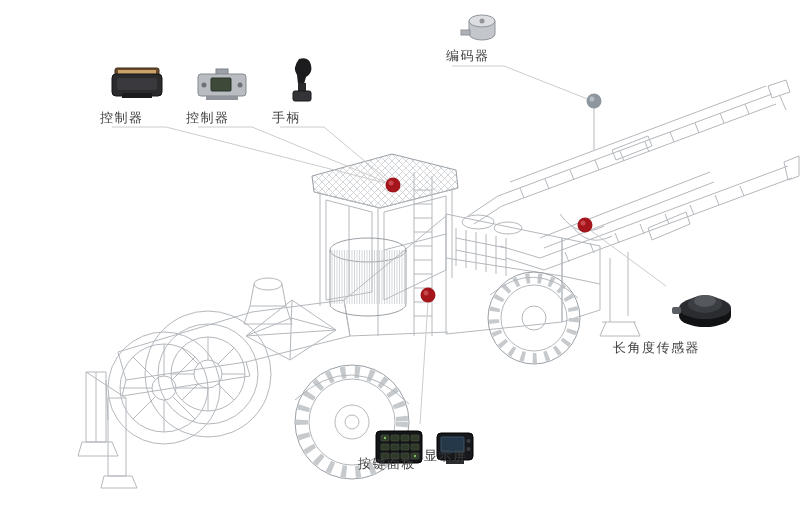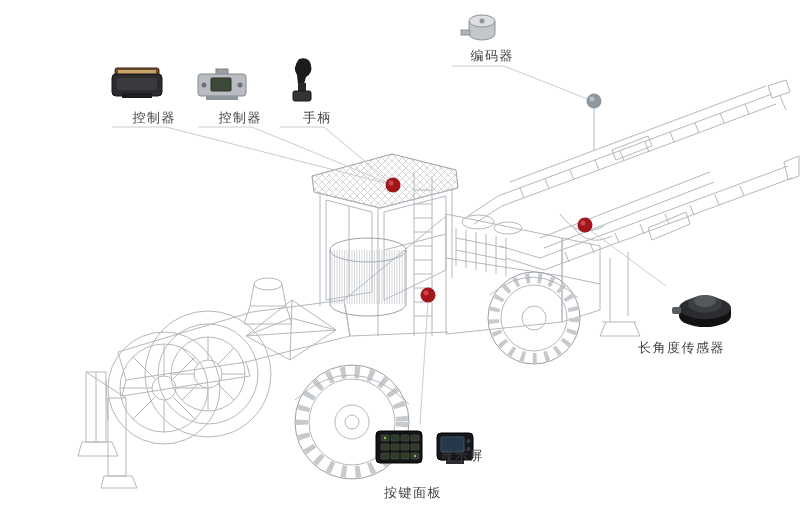--- a/index.html
+++ b/index.html
@@ -4,21 +4,21 @@
 <style>
   html,body{margin:0;padding:0;background:#ffffff;}
   .stage{
     position:relative;width:800px;height:522px;background:#ffffff;overflow:hidden;
     font-family:"Liberation Sans","DejaVu Sans",sans-serif;
   }
   .art{position:absolute;left:0;top:0;width:800px;height:522px;}
   .component{position:absolute;}
   .comp-img{position:absolute;display:block;}
   .comp-label{
-    position:absolute;font-size:13px;color:#3f3f3f;text-align:right;
+    position:absolute;font-size:13px;color:#3f3f3f;text-align:left;
     letter-spacing:1.5px;line-height:16px;white-space:nowrap;
   }
 </style>
 </head>
 <body>
 
 <div class="stage">
 
   <svg class="art" viewBox="0 0 800 522">
     <defs>
@@ -233,21 +233,21 @@
             <rect x="37" y="16" width="8" height="6" rx="1"></rect>
           <rect x="7" y="25" width="8" height="6" rx="1"></rect>
             <rect x="17" y="25" width="8" height="6" rx="1"></rect>
             <rect x="27" y="25" width="8" height="6" rx="1"></rect>
             <rect x="37" y="25" width="8" height="6" rx="1"></rect>
         </g>
         <circle cx="11" cy="10" r="1.2" fill="#7fbf5f"></circle>
           <circle cx="41" cy="28" r="1.2" fill="#7fbf5f"></circle>
       </svg>
     </span>
-    <div class="comp-label" style="left:358px;top:485px;width:84px">按键面板</div>
+    <div class="comp-label" style="left:358px;top:456px;width:84px">按键面板</div>
   </div>
 
   <div class="component">
     <span class="comp-img" style="left:434px;top:430px">
       <svg width="42" height="36" viewBox="0 0 42 36">
         <rect x="3" y="3" width="36" height="27" rx="4" fill="#17181b" stroke="#000"></rect>
         <rect x="7" y="7" width="23" height="15" rx="1" fill="#24384a" stroke="#3b5268"></rect>
         <circle cx="34.5" cy="11" r="2" fill="#3a3d41"></circle>
         <circle cx="34.5" cy="19" r="2" fill="#3a3d41"></circle>
         <rect x="12" y="30" width="18" height="4" fill="#2a2c2f"></rect>

